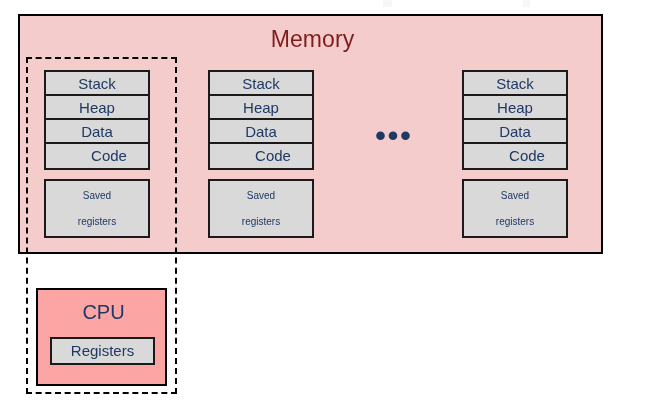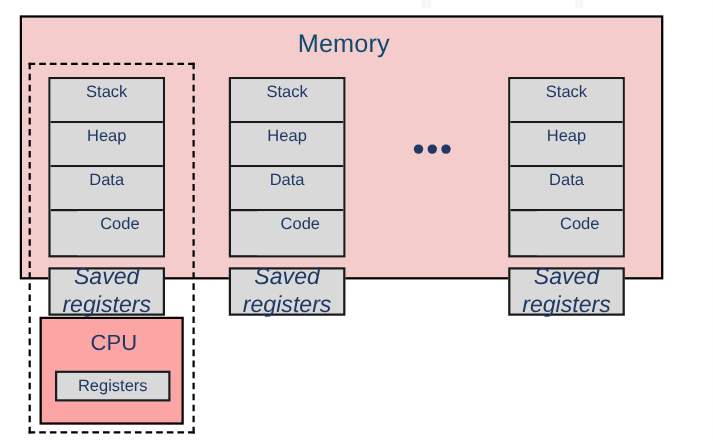--- a/index.html
+++ b/index.html
@@ -36,21 +36,21 @@
     box-sizing: border-box;
   }
   .memory-title {
     position: absolute;
     left: 0;
     top: 9px;
     width: 585px;
     text-align: center;
     font-size: 23px;
     line-height: 28px;
-    color: #0c4a6e;
+    color: #7f1d1d;
     letter-spacing: 0.1px;
   }
 
   
   .context-outline {
     position: absolute;
     left: 26px;
     top: 57px;
     width: 151px;
     height: 337px;
@@ -69,50 +69,49 @@
   .process-col.col-0 { left: 44px; }
   .process-col.col-1 { left: 208px; }
   .process-col.col-2 { left: 462px; }
 
   .seg-stack {
     border: 2px solid #1a1a1a;
     box-sizing: border-box;
     background: #D9D9D9;
   }
   .seg {
-    height: 40px;
+    height: 24px;
     line-height: 23px;
     text-align: center;
     font-size: 15px;
     color: #1F3864;
     background: #D9D9D9;
     border-bottom: 2px solid #1a1a1a;
     box-sizing: border-box;
   }
   .seg:last-child {
     border-bottom: none;
     margin-left: 24px;
   }
 
   .saved-reg {
     margin-top: 9px;
-    height: 44px;
+    height: 59px;
     border: 2px solid #1a1a1a;
     box-sizing: border-box;
     background: #D9D9D9;
     color: #1F3864;
-    font-size: 21px;
+    font-size: 10px;
     line-height: 26px;
     text-align: center;
     display: flex;
     flex-direction: column;
     align-items: center;
     justify-content: center;
     white-space: pre-line;
-    font-style: italic;
   }
 
   
   .ellipsis {
     position: absolute;
     left: 369px;
     top: 128px;
     width: 50px;
     height: 28px;
     text-align: center;

